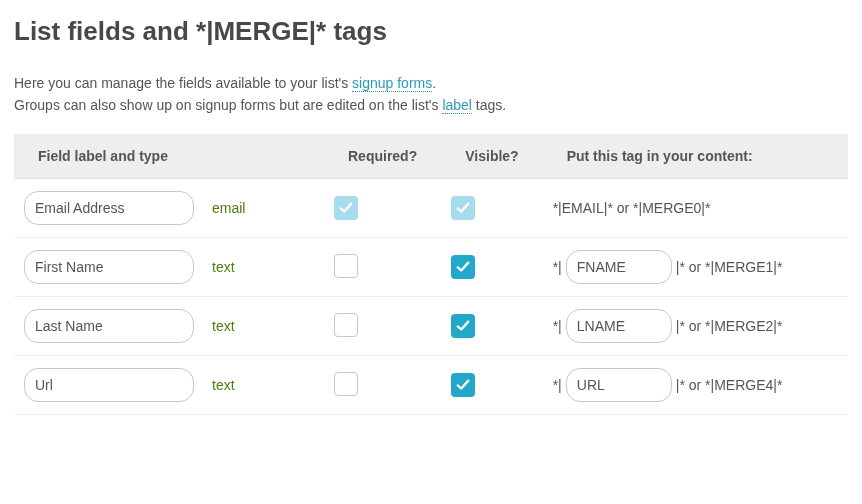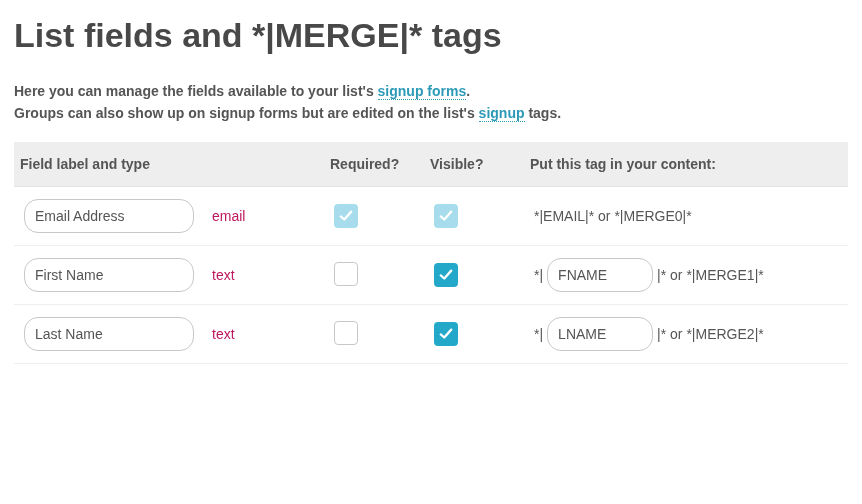--- a/index.html
+++ b/index.html
@@ -6,43 +6,43 @@
   body {
     margin: 0;
     padding: 12px 14px;
     font-family: "Helvetica Neue", Arial, sans-serif;
     font-size: 14px;
     color: #4a4a4a;
     background: #fff;
     width: 862px;
   }
   h1 {
-    font-size: 34px;
+    font-size: 26px;
     font-weight: 600;
     color: #484848;
     margin: 4px 0 26px 0;
   }
-  .intro { margin-bottom: 18px; line-height: 1.55; color:#555;font-weight:bold; }
+  .intro { margin-bottom: 18px; line-height: 1.55; color:#555; }
   .intro a {
     color: #2c9ab7;
     text-decoration: none;
     border-bottom: 1px dotted #2c9ab7;
   }
   table.fields {
     width: 100%;
     border-collapse: collapse;
     margin-top: 6px;
   }
   table.fields thead th {
     background: #eeeeee;
     text-align: left;
     font-weight: 600;
     font-size: 14px;
     color: #555;
-    padding: 14px 6px;
+    padding: 14px 24px;
     border-bottom: 1px solid #e2e2e2;
   }
   table.fields tbody td {
     padding: 12px 10px;
     border-bottom: 1px solid #eee;
     vertical-align: middle;
     color:#555;
   }
   .col-label { width: 310px; }
   .col-required { width: 100px; text-align:left; }
@@ -52,21 +52,21 @@
     height: 34px;
     border: 1px solid #c8c8c8;
     border-radius: 14px;
     padding: 0 10px;
     font-size: 14px;
     color: #555;
     background:#fff;
   }
   input.label-input { width: 170px; }
   input.tag-input { width: 106px; margin: 0 4px; }
-  .type-label { display:inline-block; margin-left: 18px; color:#be185d; }
+  .type-label { display:inline-block; margin-left: 18px; color:#4d7c0f; }
   .chk {
     width: 24px;
     height: 24px;
     border-radius: 4px;
     display: inline-flex;
     align-items: center;
     justify-content: center;
     cursor: pointer;
   }
   .chk-empty { border: 1px solid #c8c8c8; background:#fff; }
@@ -77,21 +77,21 @@
   .mono { font-family: inherit; }
   th .hdr { display:inline; }
 </style>
 </head>
 <body>
 
 <h1>List fields and *|MERGE|* tags</h1>
 
 <div class="intro">
   <span>Here you can manage the fields available to your list's </span><a href="#">signup forms</a><span>.</span><br>
-  <span>Groups can also show up on signup forms but are edited on the list's </span><a href="#">signup</a><span> tags.</span>
+  <span>Groups can also show up on signup forms but are edited on the list's </span><a href="#">label</a><span> tags.</span>
 </div>
 
 <table class="fields">
   <thead>
     <tr>
       <th class="col-label"><span class="hdr">Field label and type</span></th>
       <th class="col-required"><span class="hdr">Required?</span></th>
       <th class="col-visible"><span class="hdr">Visible?</span></th>
       <th class="col-tag"><span class="hdr">Put this tag in your content:</span></th>
     </tr>
@@ -124,14 +124,24 @@
       <tr>
         <td class="col-label"><input class="label-input" value="Last Name" style=""><span class="type-label">text</span></td>
         <td class="col-required"><span class="chk chk-empty"></span></td>
         <td class="col-visible"><span class="chk chk-checked">
             <svg viewBox="0 0 16 16">
               <path d="M2 8.5 L6 12 L14 3" stroke="#fff" stroke-width="2.6" fill="none" stroke-linecap="round" stroke-linejoin="round"></path>
             </svg>
           </span></td>
         <td class="col-tag"><span class="tagwrap"><span class="mono">*|</span><input class="tag-input" value="LNAME" style=""><span class="mono">|*</span><span> or </span><span class="mono">*|MERGE2|*</span></span></td>
       </tr>
+      <tr>
+        <td class="col-label"><input class="label-input" value="Url" style=""><span class="type-label">text</span></td>
+        <td class="col-required"><span class="chk chk-empty"></span></td>
+        <td class="col-visible"><span class="chk chk-checked">
+            <svg viewBox="0 0 16 16">
+              <path d="M2 8.5 L6 12 L14 3" stroke="#fff" stroke-width="2.6" fill="none" stroke-linecap="round" stroke-linejoin="round"></path>
+            </svg>
+          </span></td>
+        <td class="col-tag"><span class="tagwrap"><span class="mono">*|</span><input class="tag-input" value="URL" style=""><span class="mono">|*</span><span> or </span><span class="mono">*|MERGE4|*</span></span></td>
+      </tr>
     </tbody>
 </table>
 
 </body></html>

